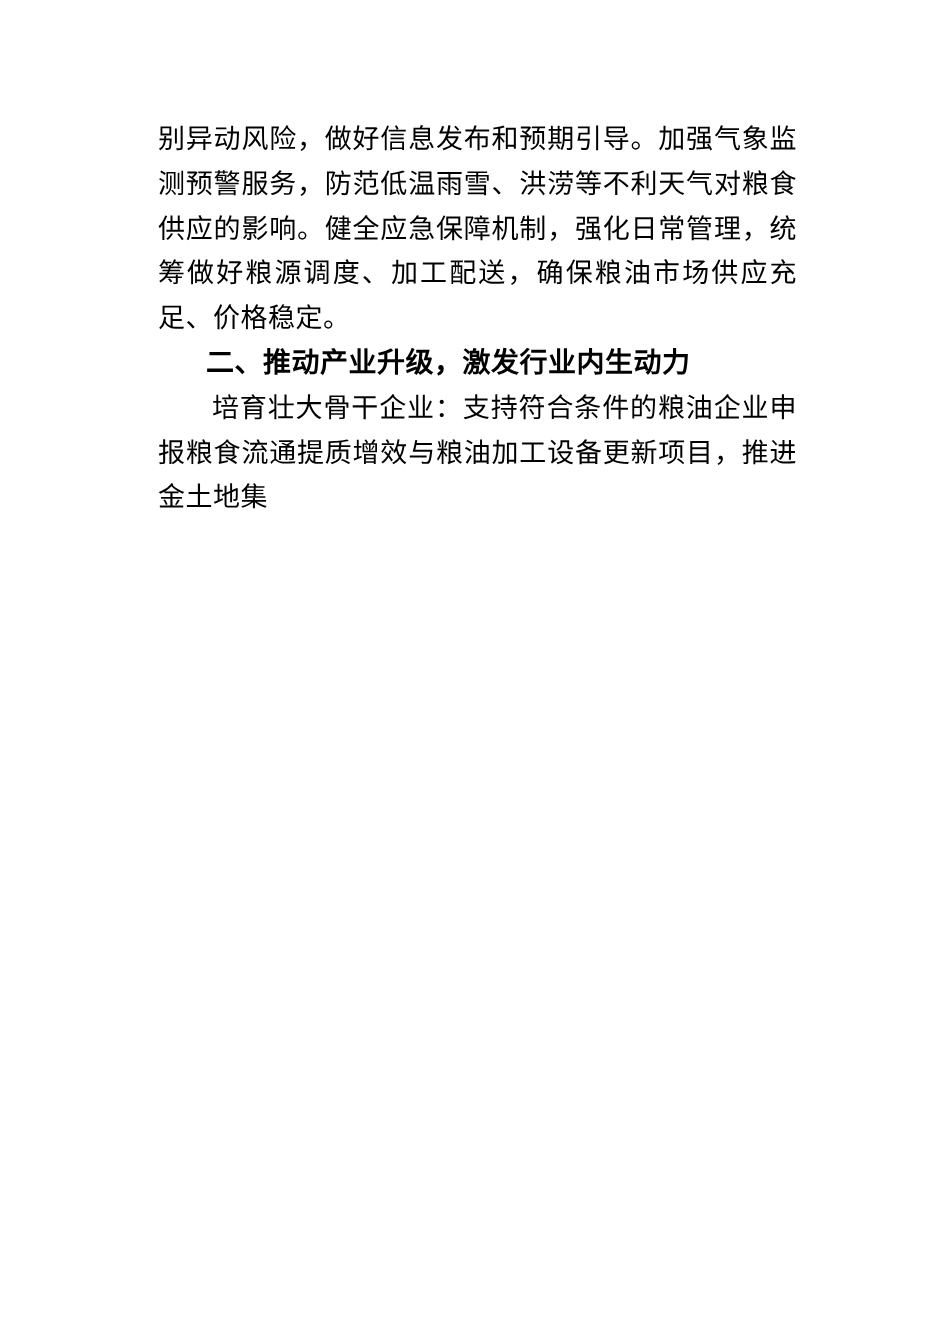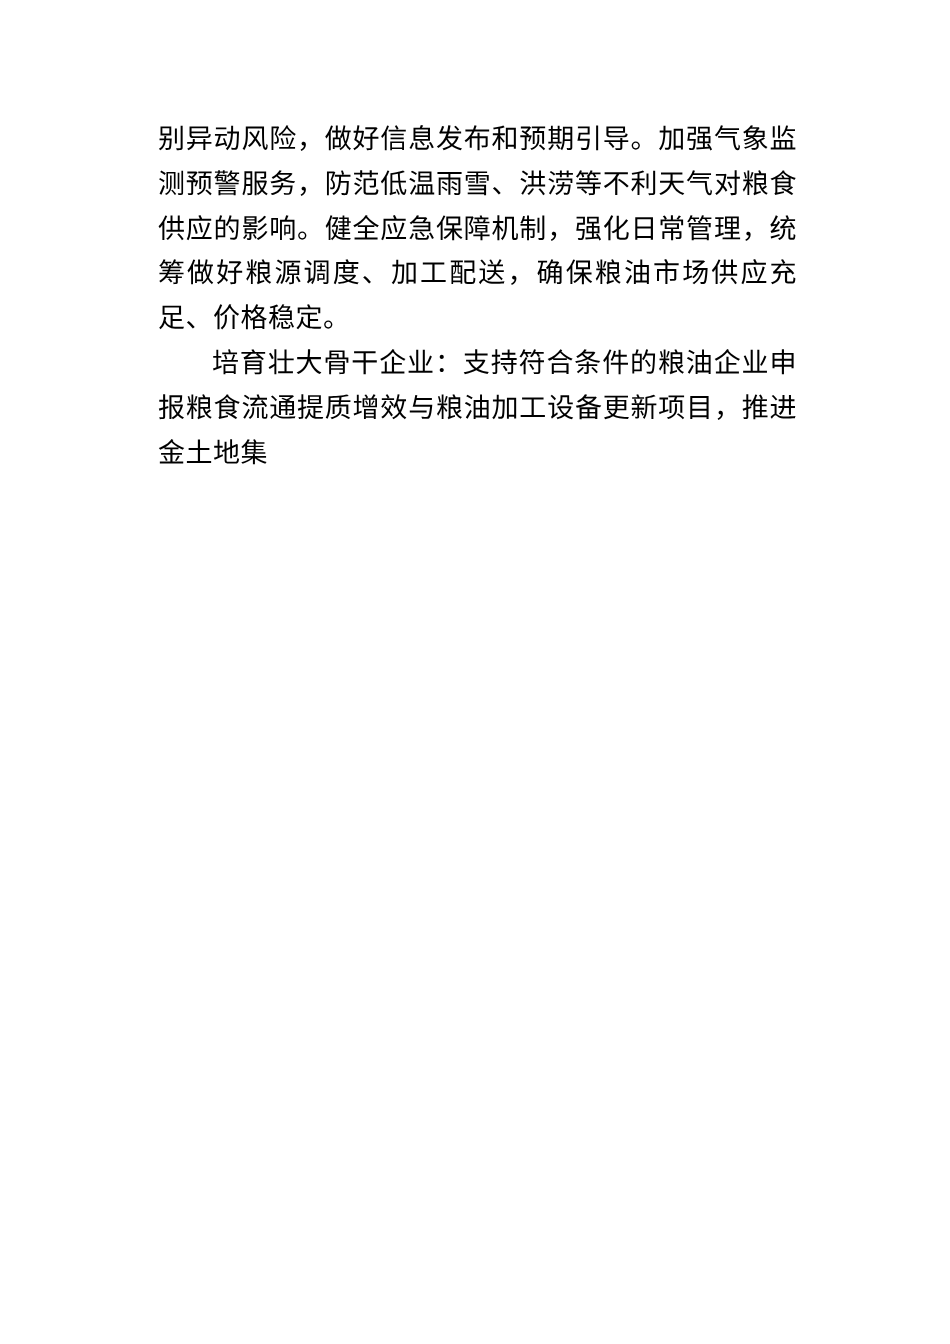--- a/index.html
+++ b/index.html
@@ -40,14 +40,15 @@
     line-height: 44.8px;
     text-indent: 48px;
     letter-spacing: 0.5px;
   }
 </style>
 </head>
 <body>
 
 <div class="page">
   <p class="body-para no-indent">别异动风险，做好信息发布和预期引导。加强气象监测预警服务，防范低温雨雪、洪涝等不利天气对粮食供应的影响。健全应急保障机制，强化日常管理，统筹做好粮源调度、加工配送，确保粮油市场供应充足、价格稳定。</p>
+  <h2 class="section-heading">二、推动产业升级，激发行业内生动力</h2>
   <p class="body-para">培育壮大骨干企业：支持符合条件的粮油企业申报粮食流通提质增效与粮油加工设备更新项目，推进金土地集</p>
 </div>
 
 </body></html>

